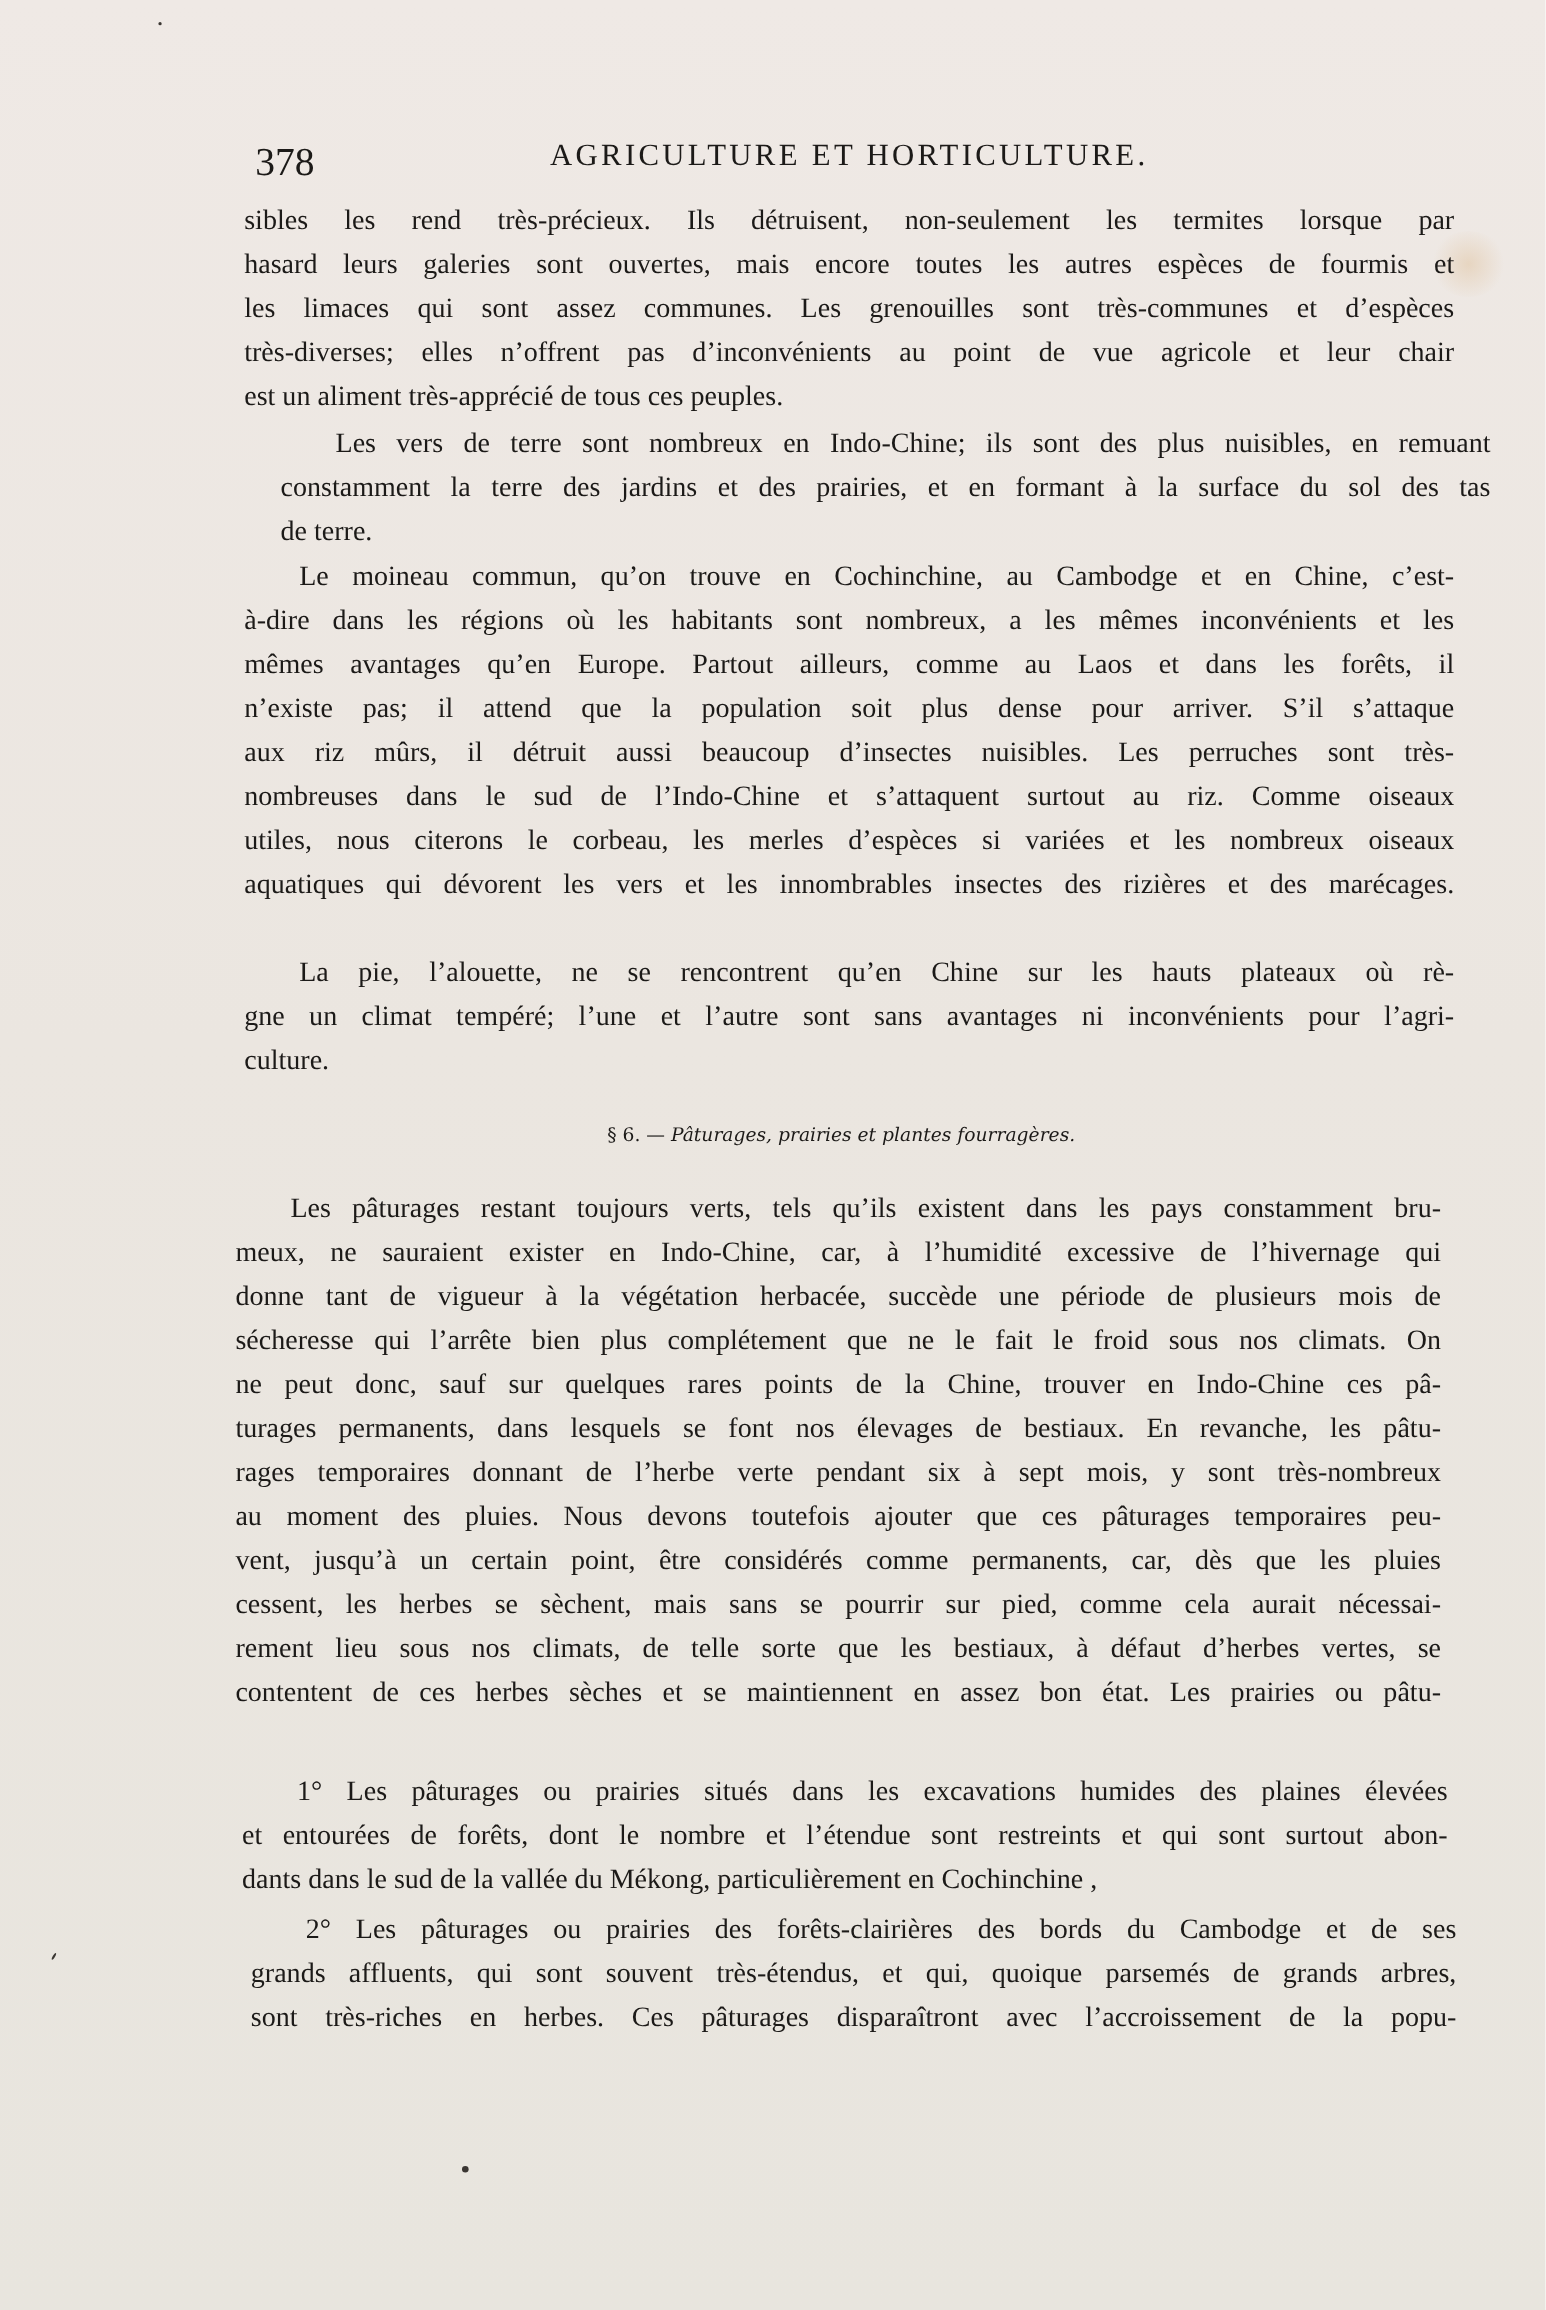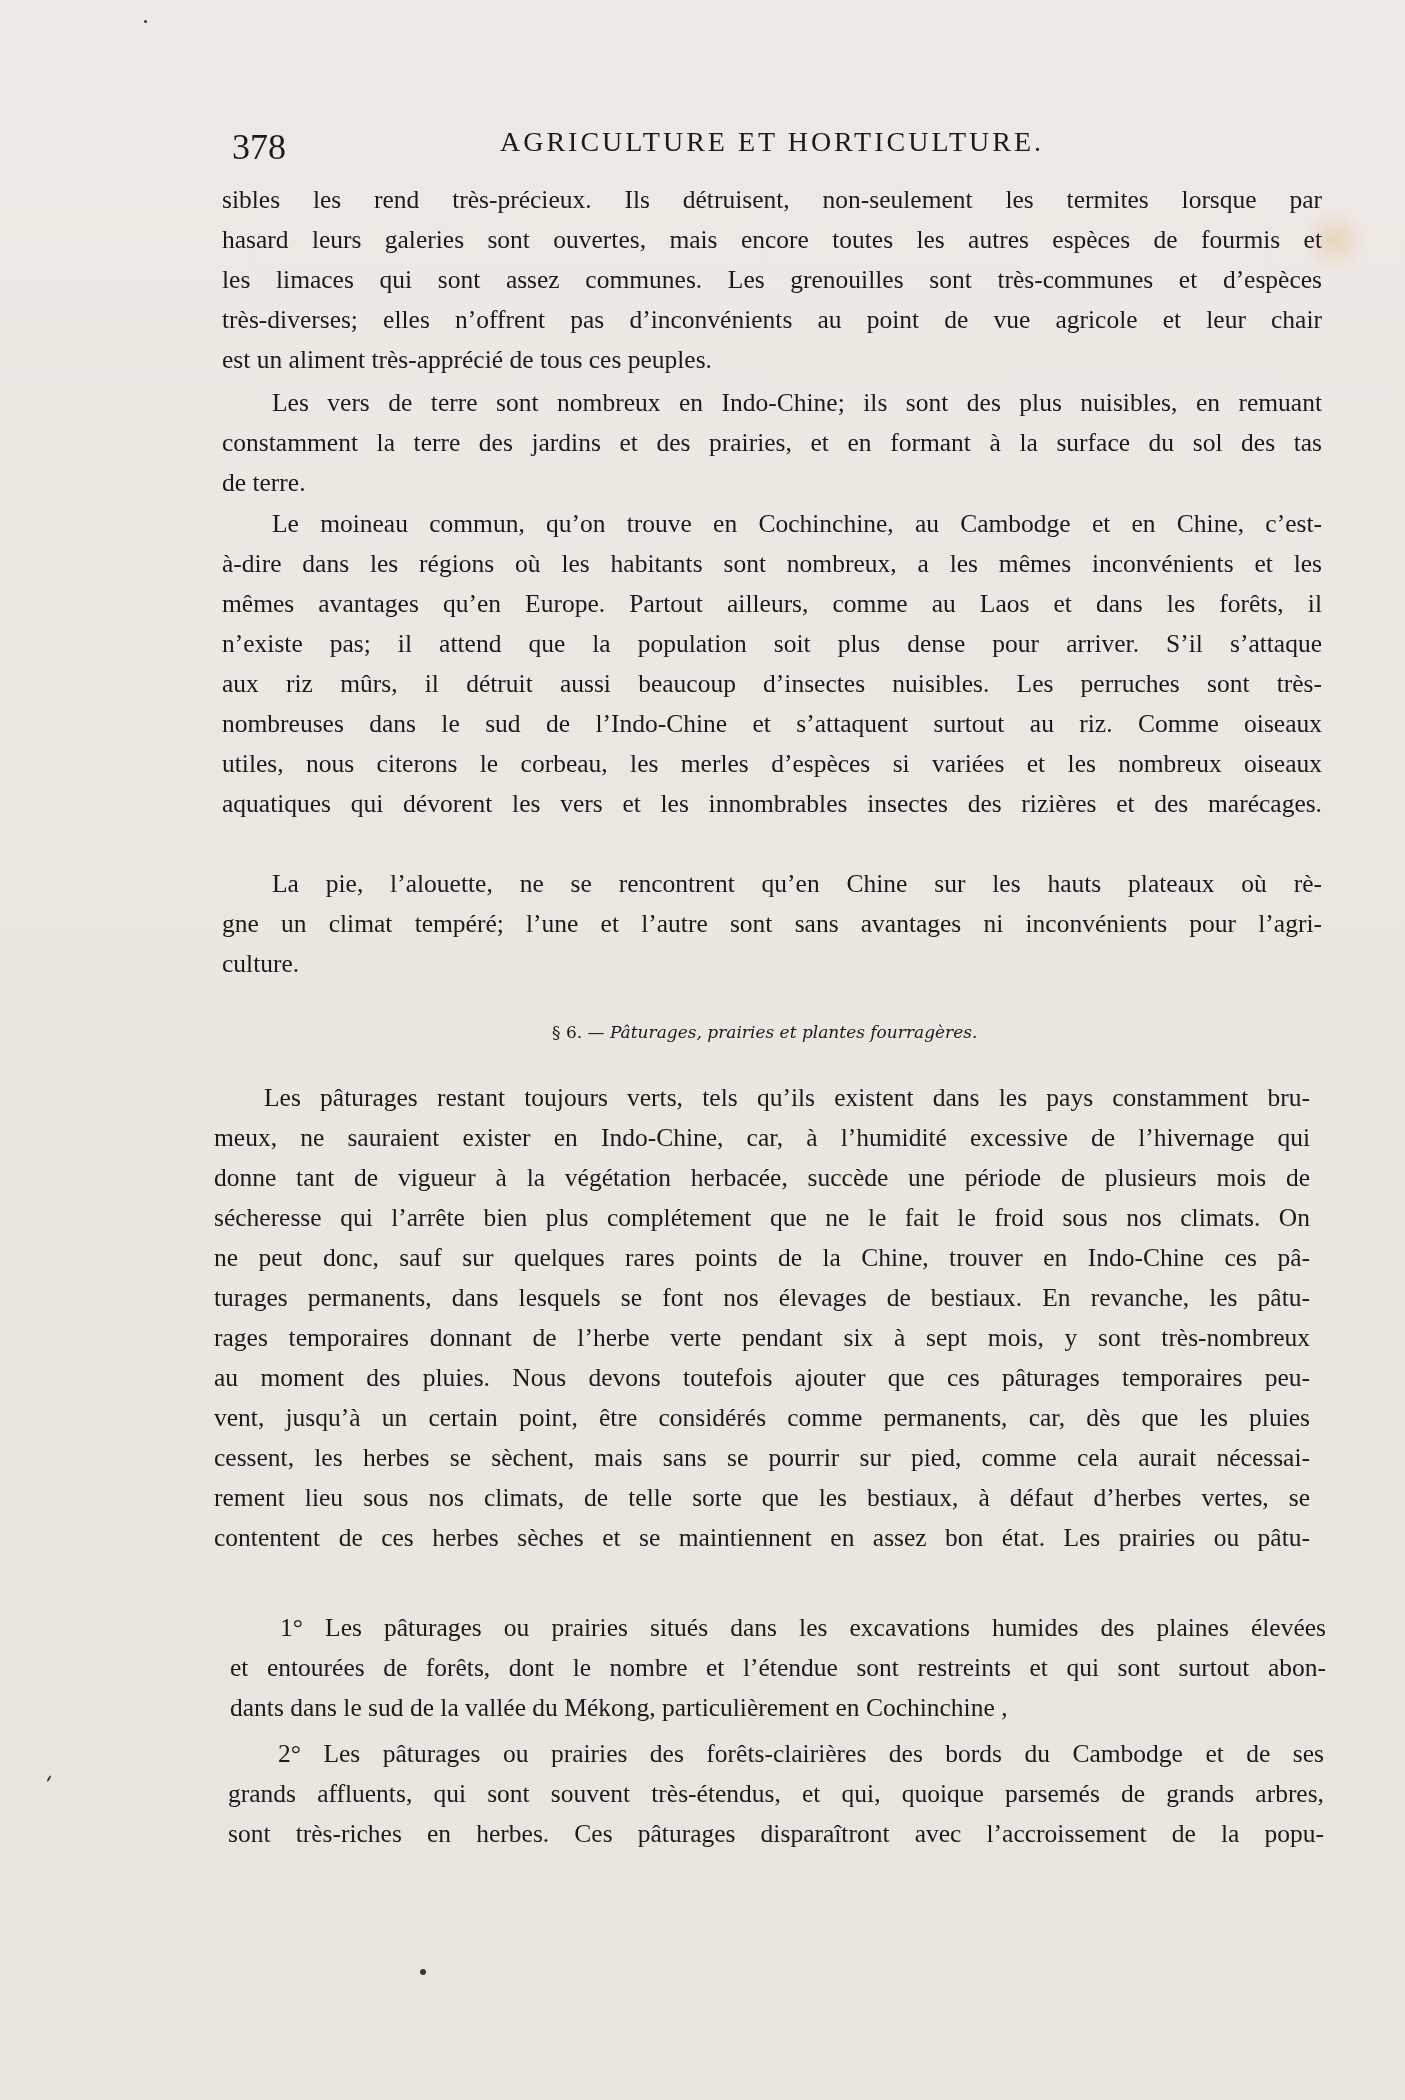--- a/index.html
+++ b/index.html
@@ -103,21 +103,21 @@
   </div>
 
   <div class="block" style="top:180px;">
     <span class="line">sibles les rend très-précieux. Ils détruisent, non-seulement les termites lorsque par</span>
     <span class="line">hasard leurs galeries sont ouvertes, mais encore toutes les autres espèces de fourmis et</span>
     <span class="line">les limaces qui sont assez communes. Les grenouilles sont très-communes et d’espèces</span>
     <span class="line">très-diverses; elles n’offrent pas d’inconvénients au point de vue agricole et leur chair</span>
     <span class="line last">est un aliment très-apprécié de tous ces peuples.</span>
   </div>
 
-  <div class="block" style="top:383px;">
+  <div class="block" style="top:383px;margin-left:33px;">
     <span class="line indent">Les vers de terre sont nombreux en Indo-Chine; ils sont des plus nuisibles, en remuant</span>
     <span class="line">constamment la terre des jardins et des prairies, et en formant à la surface du sol des tas</span>
     <span class="line last">de terre.</span>
   </div>
 
   <div class="block" style="top:504px;">
     <span class="line indent">Le moineau commun, qu’on trouve en Cochinchine, au Cambodge et en Chine, c’est-</span>
     <span class="line">à-dire dans les régions où les habitants sont nombreux, a les mêmes inconvénients et les</span>
     <span class="line">mêmes avantages qu’en Europe. Partout ailleurs, comme au Laos et dans les forêts, il</span>
     <span class="line">n’existe pas; il attend que la population soit plus dense pour arriver. S’il s’attaque</span>
@@ -145,21 +145,21 @@
     <span class="line">ne peut donc, sauf sur quelques rares points de la Chine, trouver en Indo-Chine ces pâ-</span>
     <span class="line">turages permanents, dans lesquels se font nos élevages de bestiaux. En revanche, les pâtu-</span>
     <span class="line">rages temporaires donnant de l’herbe verte pendant six à sept mois, y sont très-nombreux</span>
     <span class="line">au moment des pluies. Nous devons toutefois ajouter que ces pâturages temporaires peu-</span>
     <span class="line">vent, jusqu’à un certain point, être considérés comme permanents, car, dès que les pluies</span>
     <span class="line">cessent, les herbes se sèchent, mais sans se pourrir sur pied, comme cela aurait nécessai-</span>
     <span class="line">rement lieu sous nos climats, de telle sorte que les bestiaux, à défaut d’herbes vertes, se</span>
     <span class="line">contentent de ces herbes sèches et se maintiennent en assez bon état. Les prairies ou pâtu-</span>
   </div>
 
-  <div class="block" style="top:1608px;left:230px;width:1096px;">
+  <div class="block" style="top:1608px;left:220px;width:1096px;">
     <span class="line indent">1° Les pâturages ou prairies situés dans les excavations humides des plaines élevées</span>
     <span class="line">et entourées de forêts, dont le nombre et l’étendue sont restreints et qui sont surtout abon-</span>
     <span class="line last">dants dans le sud de la vallée du Mékong, particulièrement en Cochinchine ,</span>
   </div>
 
   <div class="block" style="top:1734px;left:228px;width:1096px;">
     <span class="line indent">2° Les pâturages ou prairies des forêts-clairières des bords du Cambodge et de ses</span>
     <span class="line">grands affluents, qui sont souvent très-étendus, et qui, quoique parsemés de grands arbres,</span>
     <span class="line">sont très-riches en herbes. Ces pâturages disparaîtront avec l’accroissement de la popu-</span>
   </div>

